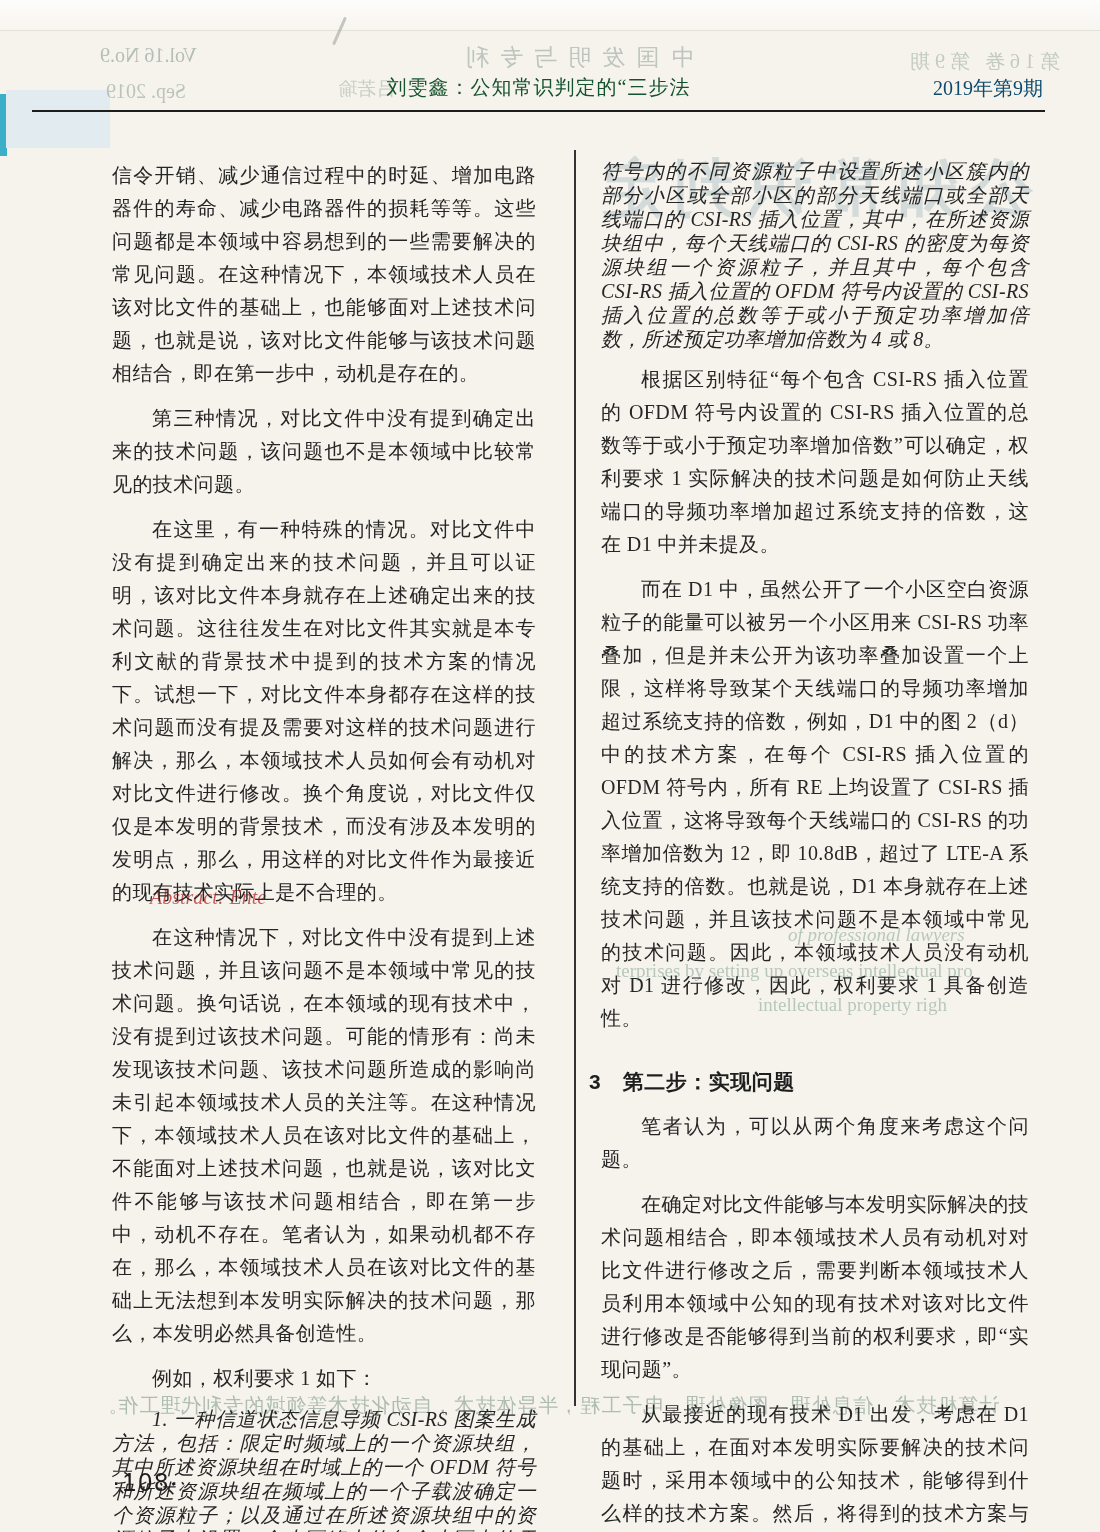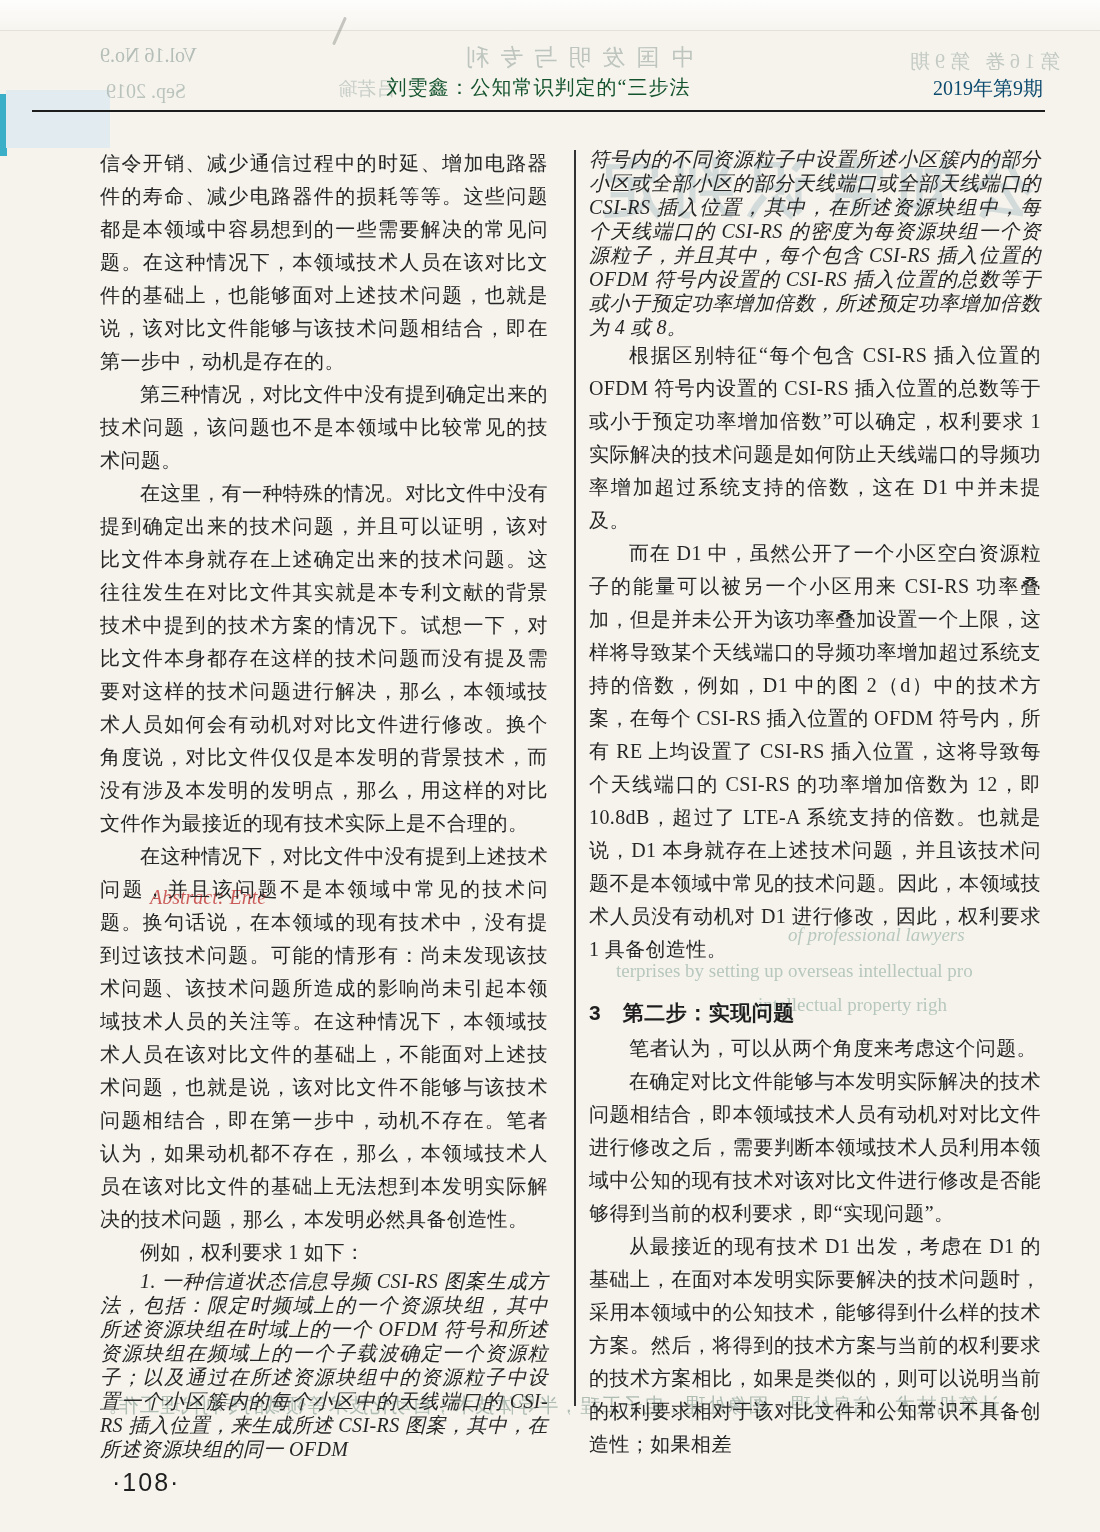--- a/index.html
+++ b/index.html
@@ -40,21 +40,21 @@
   .running-head{position:absolute;top:74px;left:32px;width:1013px;height:28px;font-size:20px;}
   .running-title{position:absolute;left:0;right:0;text-align:center;letter-spacing:1px;color:#14532d;}
   .running-issue{position:absolute;right:2px;top:1px;color:#0c4a6e;}
   .head-rule{position:absolute;left:32px;top:110px;width:1013px;height:2px;background:#1d1d1d;}
 
   
   .col{position:absolute;top:147px;text-align:justify;font-size:20px;line-height:33px;
     letter-spacing:.4px;color:#262626;}
   .col-left{left:100px;width:448px;}
   .col-right{left:589px;width:452px;}
-  .col p{margin:0;}
+  .col p{margin:12px;}
   p.ind{text-indent:2em;}
   p.claim{font-style:italic;line-height:24px;}
   .divider{position:absolute;left:574px;top:150px;width:2px;height:1256px;background:#333;}
   .sec-heading{font-family:"Liberation Sans","DejaVu Sans",sans-serif;font-weight:bold;
     font-size:21px;margin:30px 0 3px 0;letter-spacing:.5px;color:#1e1e1e;}
 
   
   .page-number{position:absolute;left:112px;top:1468px;font-size:25px;letter-spacing:2px;
     font-family:"Liberation Sans","DejaVu Sans",sans-serif;color:#1e1e1e;}
 </style>

